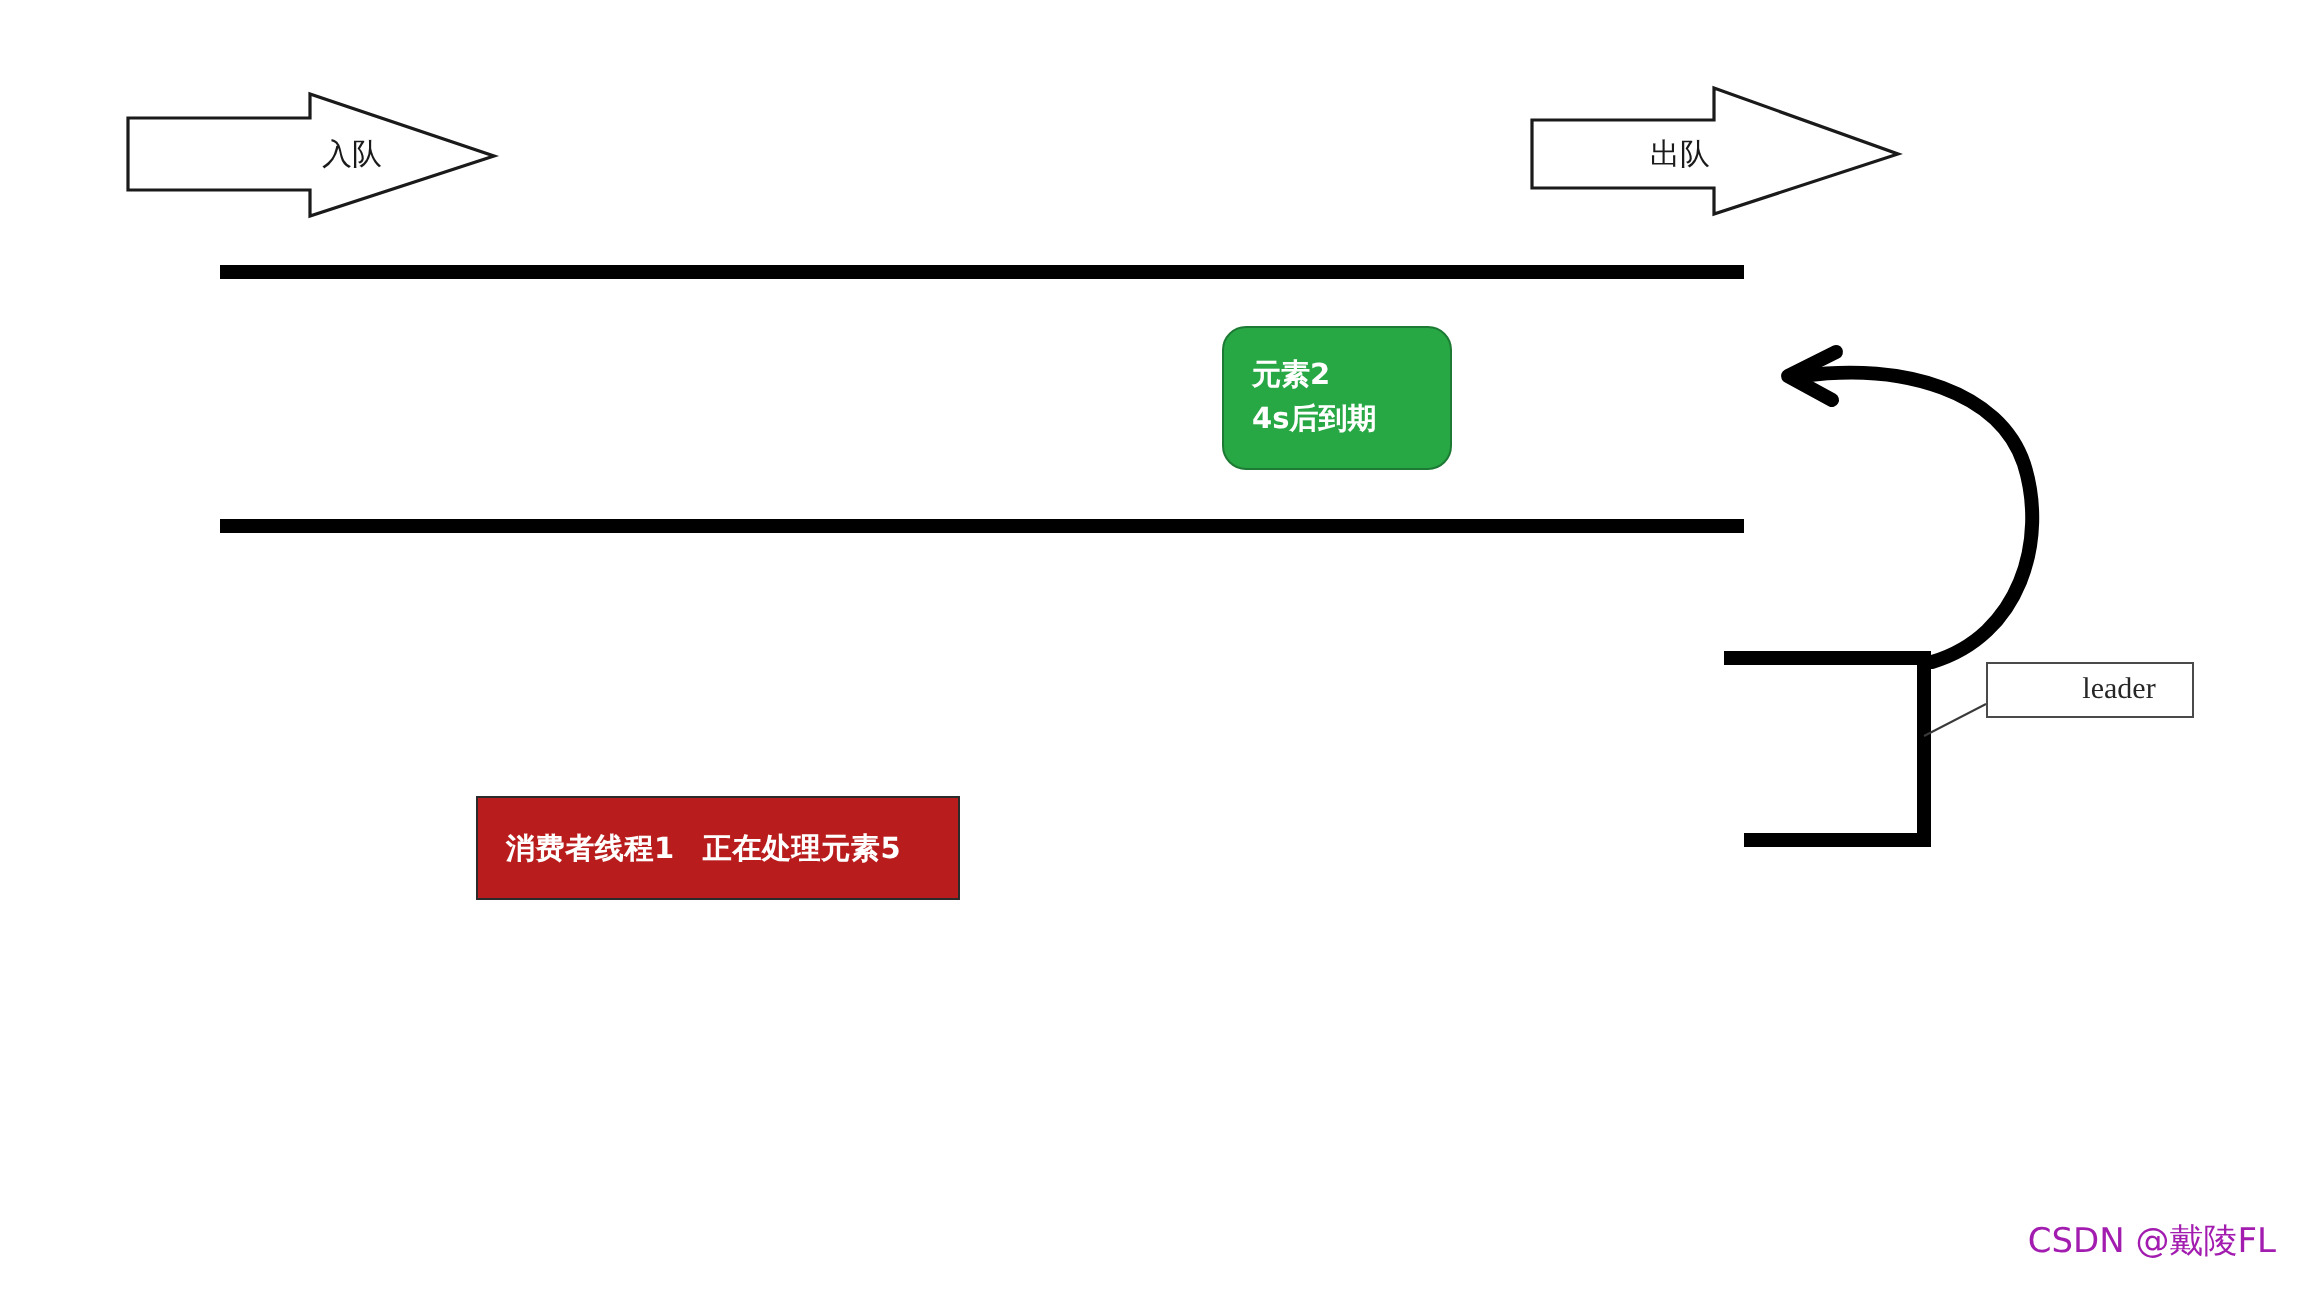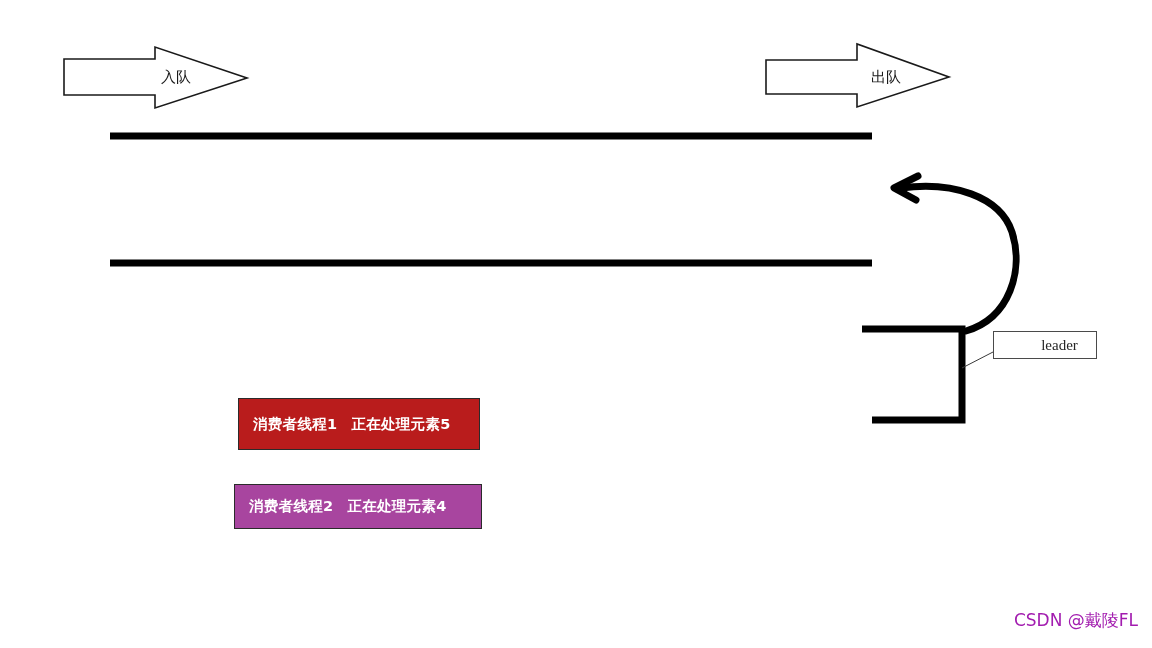--- a/index.html
+++ b/index.html
@@ -119,36 +119,35 @@
 
     <polyline points="862,329 962,329 962,420 872,420" fill="none" stroke="#000000" stroke-width="7" stroke-linecap="butt" stroke-linejoin="miter"></polyline>
 
     <line x1="962" y1="368" x2="993" y2="352" stroke="#3a3a3a" stroke-width="1"></line>
 
     <path d="M 966,331 C 1010,318 1024,270 1012,232 C 1000,196 952,181 901,188" fill="none" stroke="#000000" stroke-width="7" stroke-linecap="round"></path>
     <polyline points="918,176 894,188 916,200" fill="none" stroke="#000000" stroke-width="7" stroke-linecap="round" stroke-linejoin="round"></polyline>
   </svg>
 
   <div class="arrow-label" style="left:161px; top:68px;">入队</div>
-  <div class="arrow-label" style="left:871px; top:68px;">出队</div>
+  <div class="arrow-label" style="left:825px; top:68px;">出队</div>
 
 
+  <div class="elem-box" style="left:611px; top:163px;">
+    <span>元素2</span>
+    <span class="line2">4s后到期</span>
+  </div>
 
 
   <div class="thread-box" id="thread-1">
     <span>消费者线程1</span>
     <span style="display:inline-block;width:14px;"></span>
     <span>正在处理元素5</span>
   </div>
 
-  <div class="thread-box" id="thread-2">
-    <span>消费者线程2</span>
-    <span style="display:inline-block;width:14px;"></span>
-    <span>正在处理元素4</span>
-  </div>
 
   <div id="leader-label-box">
     <span>leader</span>
   </div>
 
   <div id="watermark">CSDN @戴陵FL</div>
 
 </div>
 
 </body></html>

